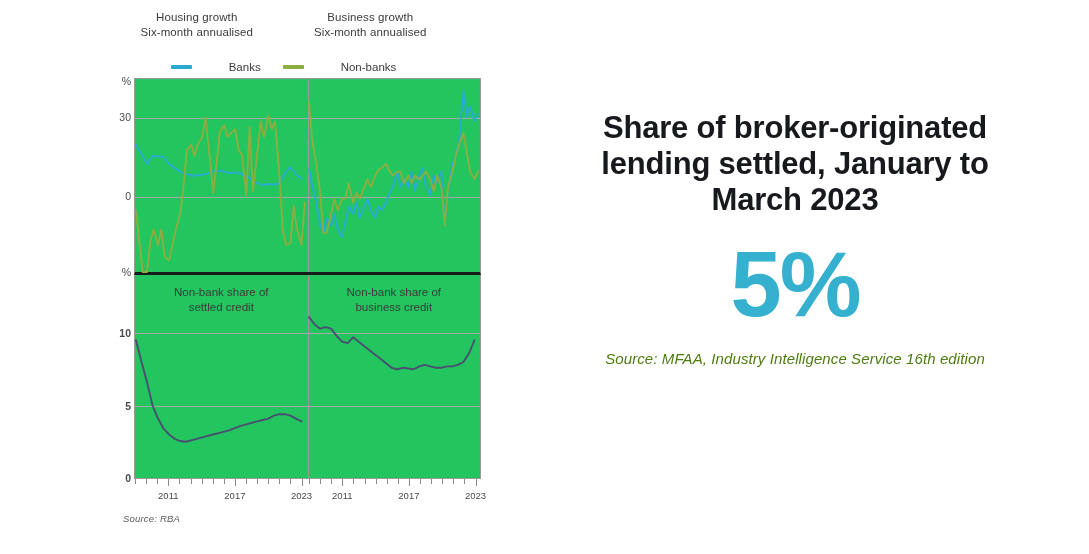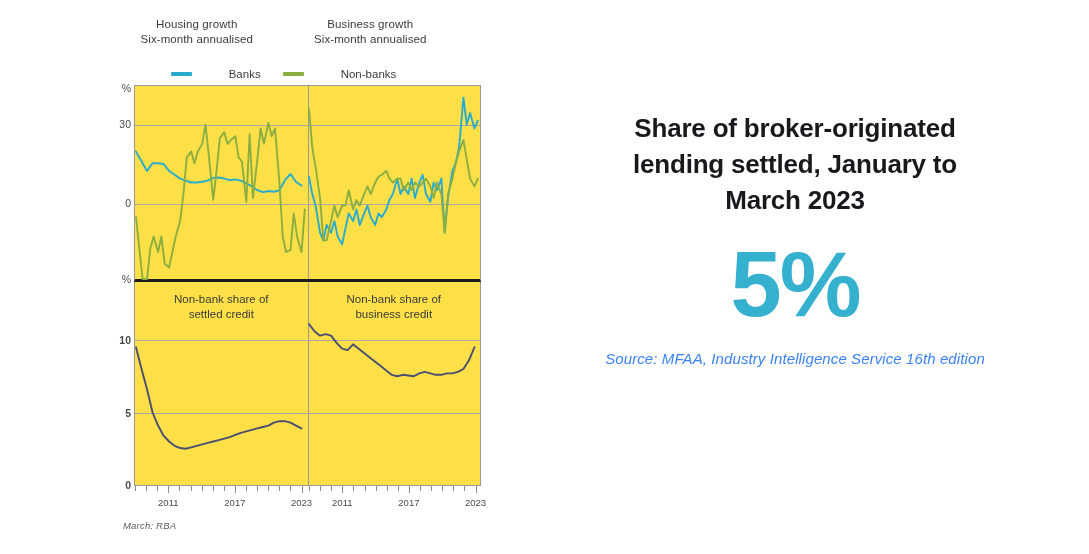--- a/index.html
+++ b/index.html
@@ -13,21 +13,21 @@
     width: 1089px;
     height: 554px;
     background: #ffffff;
     overflow: hidden;
   }
 
   
   #chart-block {
     position: absolute;
     left: 110px;
-    top: 17px;
+    top: 10px;
     width: 360px;
     height: 515px;
   }
 
   .panel-titles {
     position: absolute;
     left: 0; top: 0;
     width: 347px;
     height: 46px;
     display: flex;
@@ -53,21 +53,21 @@
     gap: 22px;
   }
   .legend-item { display: flex; align-items: center; gap: 6px; }
   .swatch { width: 21px; height: 4px; border-radius: 1px; display: block; }
   .legend-label { font-size: 11.5px; color: #3b3b3b; padding-left: 31px; }
 
   
   .plot-frame {
     position: absolute;
     border: 1px solid #9a9a9a;
-    background: #fde047;
+    background: #22c55e;
     padding-left: 40px;
   }
   #top-frame  { left: 24px; top: 68px;  width: 347px; height: 197px; border-bottom: 3px solid #1a1a1a; }
   #bot-frame  { left: 24px; top: 265px; width: 347px; height: 204px; border-top: none; }
 
   .vsplit {
     position: absolute;
     top: 0; bottom: 0;
     left: 50%;
     width: 1px;
@@ -149,21 +149,21 @@
   }
 
   
   #stat-block {
     position: absolute;
     left: 556px; top: 110px;
     width: 478px;
     text-align: center;
   }
   #stat-heading {
-    font-size: 26px;
+    font-size: 31px;
     font-weight: bold;
     line-height: 36px;
     color: #17191c;
     letter-spacing: -.2px;
     margin: 0 auto;
     max-width: 400px;
   }
   #stat-bignum {
     margin-top: 18px;
     font-size: 92px;
@@ -176,21 +176,21 @@
     margin-top: 6px;
     font-size: 23px;
     font-weight: bold;
     color: #17191c;
     letter-spacing: -.2px;
   }
   #stat-source {
     margin-top: 18px;
     font-size: 15px;
     font-style: italic;
-    color: #3b82f6;
+    color: #4d7c0f;
     letter-spacing: .1px;
   }
 </style>
 </head>
 <body>
 
 <div id="page">
 
   <div id="chart-block">
 
@@ -293,21 +293,21 @@
         <div class="xtick" style="left: 297.1px;"></div>
         <div class="xtick" style="left: 308.2px;"></div>
         <div class="xtick" style="left: 319.3px;"></div>
         <div class="xtick" style="left: 330.4px;"></div>
         <div class="xtick major" style="left: 341.5px;"></div>
         <div class="xtick-label" style="left: 208.3px;">2011</div>
         <div class="xtick-label" style="left: 274.9px;">2017</div>
         <div class="xtick-label" style="left: 341.5px;">2023</div>
       </div>
 
-    <div id="chart-source">March: RBA</div>
+    <div id="chart-source">Source: RBA</div>
   </div>
 
   <div id="stat-block">
     <div id="stat-heading">Share of broker-originated lending settled, January to March 2023</div>
     <div id="stat-bignum" style="color: rgb(53, 176, 206);">5%</div>
     <div id="stat-source">Source: MFAA, Industry Intelligence Service 16th edition</div>
   </div>
 
 </div>
 

